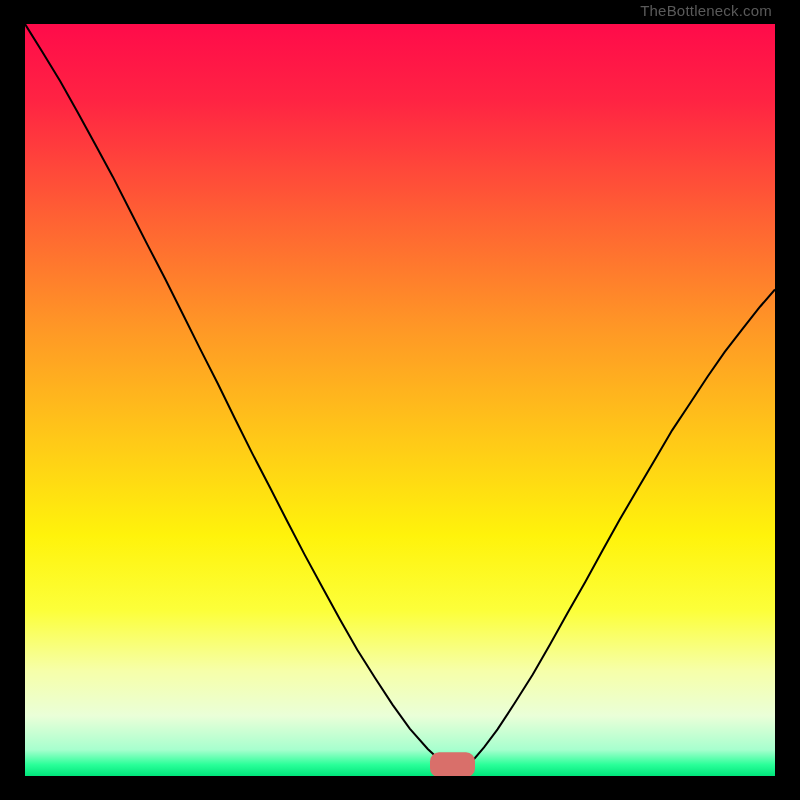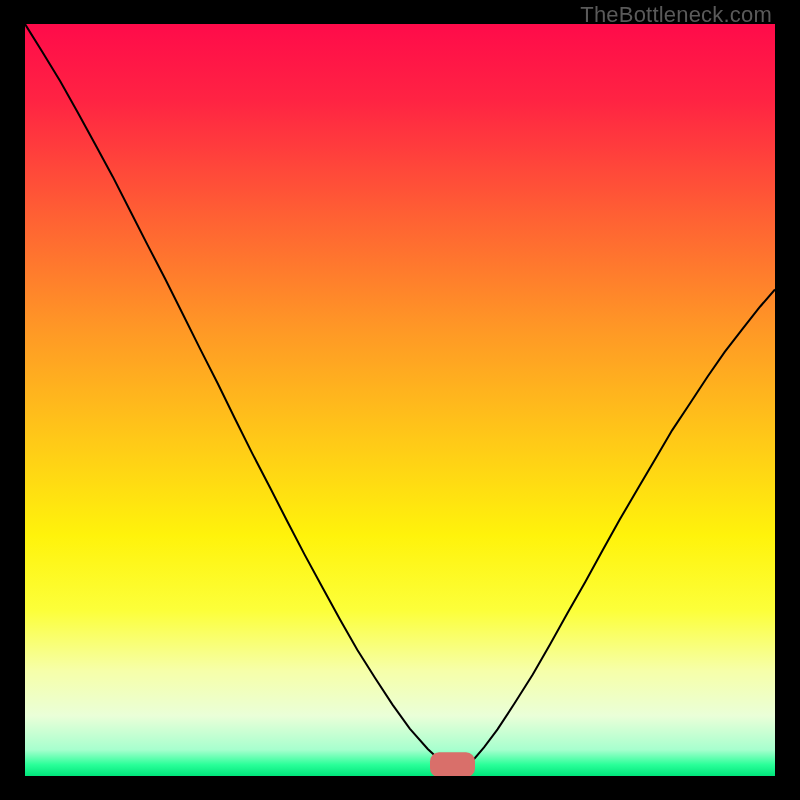--- a/index.html
+++ b/index.html
@@ -24,21 +24,21 @@
     left: 0;
     top: 0;
     width: 750px;
     height: 752px;
   }
   .watermark {
     position: absolute;
     top: 2px;
     right: 28px;
     color: #5a5a5a;
-    font-size: 22px;
+    font-size: 15px;
     font-weight: 500;
     letter-spacing: 0.2px;
   }
 </style>
 </head>
 <body>
 
 <div class="frame">
   <svg class="plot" viewBox="0 0 750 752" preserveAspectRatio="none">
     <defs>

